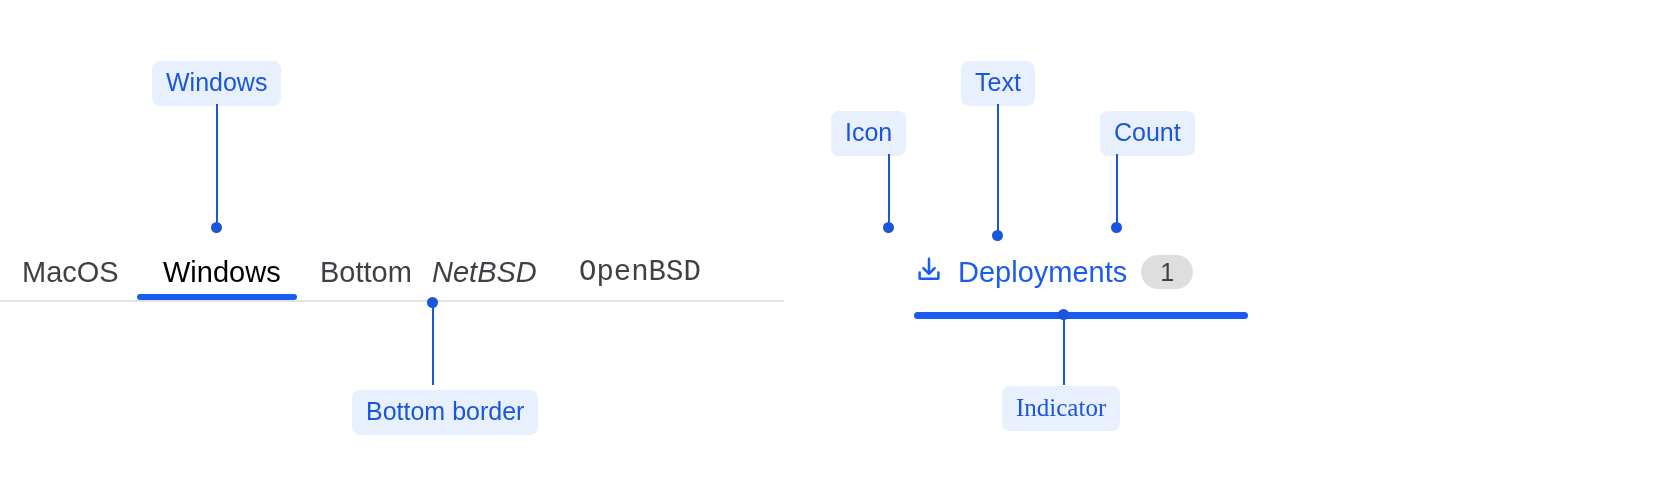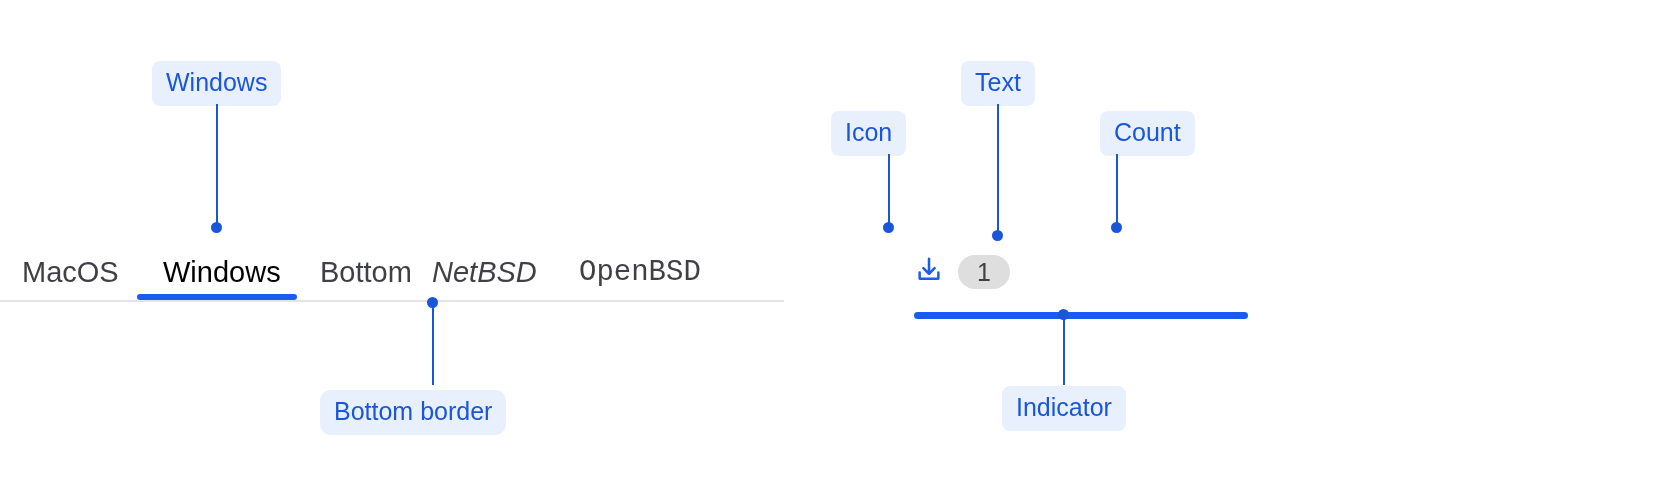--- a/index.html
+++ b/index.html
@@ -144,21 +144,21 @@
     </div>
     <div class="tab" style="position:absolute; left:579px; top:14px;font-family:Liberation Mono, monospace;">
       <span>OpenBSD</span>
     </div>
   </div>
   <div class="tab-indicator" style="left:137px; top:50px; width:160px; height:6px;"></div>
 </div>
 
 <div class="dot" style="left:427px; top:297px;"></div>
 <div class="leader" style="left:432px; top:303px; height:82px;"></div>
-<div class="callout" style="left:320px; top:390px;border-radius:11px;">Bottom border</div>
+<div class="callout" style="left:352px; top:390px;">Bottom border</div>
 
 <div class="callout" style="left:831px; top:111px;">Icon</div>
 <div class="leader" style="left:888px; top:154px; height:73px;"></div>
 <div class="dot" style="left:883px; top:222px;"></div>
 
 <div class="callout" style="left:961px; top:61px;">Text</div>
 <div class="leader" style="left:997px; top:104px; height:131px;"></div>
 <div class="dot" style="left:992px; top:230px;"></div>
 
 <div class="callout" style="left:1072px; top:111px;margin-left:28px;">Count</div>
@@ -166,19 +166,20 @@
 <div class="dot" style="left:1111px; top:222px;"></div>
 
 <div id="right-tab">
   <span class="dl-icon">
     <svg width="30" height="30" viewBox="0 0 24 24" fill="none" stroke="#1b5cf0" stroke-width="2" stroke-linecap="round" stroke-linejoin="round">
       <path d="M12 3v11"></path>
       <path d="M7.5 10.5 12 15l4.5-4.5"></path>
       <path d="M4.5 14v4.5a.5.5 0 0 0 .5.5h14a.5.5 0 0 0 .5-.5V14"></path>
     </svg>
   </span>
+  <span class="label">Deployments</span>
   <span class="count-badge">1</span>
 </div>
 <div id="right-indicator"></div>
 
 <div class="dot" style="left:1058px; top:309px;"></div>
 <div class="leader" style="left:1063px; top:315px; height:70px;"></div>
-<div class="callout" style="left:1002px; top:386px;">Indicator</div>
+<div class="callout" style="left:1002px; top:386px;font-family:Liberation Serif, serif;">Indicator</div>
 
 </body></html>

